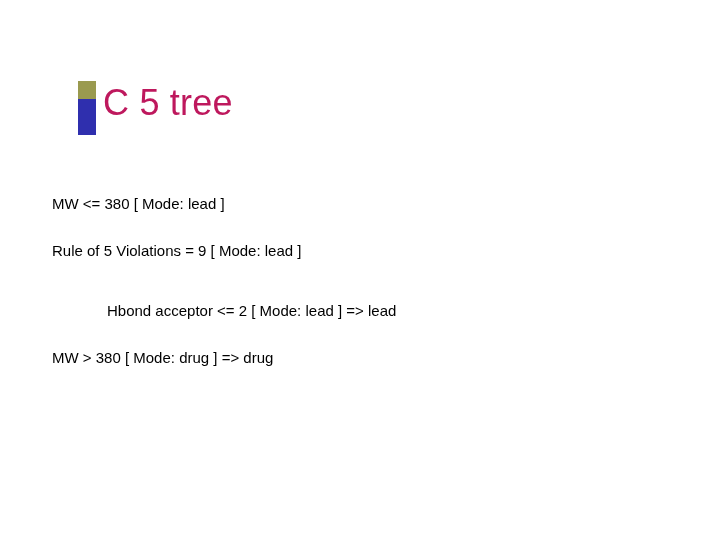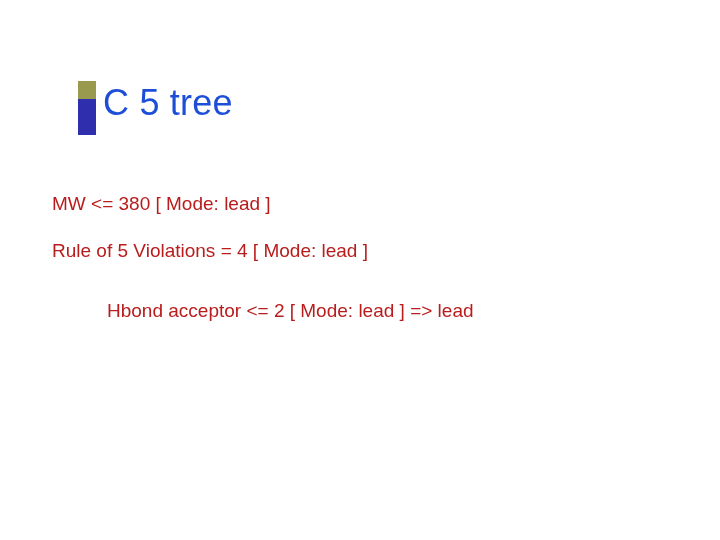--- a/index.html
+++ b/index.html
@@ -35,47 +35,48 @@
     height: 36px;
     background: #2f2fae;
   }
   .title {
     position: absolute;
     left: 103px;
     top: 82px;
     font-size: 36px;
     font-weight: 400;
     letter-spacing: 0.2px;
-    color: #1d4ed8;
+    color: #be185d;
   }
   .body {
     position: absolute;
     left: 52px;
     top: 190px;
     right: 50px;
   }
   .line {
     margin: 0 0 19px 0;
-    font-size: 19px;
+    font-size: 15px;
     line-height: 28px;
-    color: #b91c1c;
+    color: #000000;
   }
   .indent1 { padding-left: 55px; margin-top: 32px; }
 </style>
 </head>
 <body>
 
 <div class="slide">
 
   <div class="bullet-block">
     <div class="bullet-top"></div>
     <div class="bullet-bottom"></div>
   </div>
 
   <div class="title">C 5 tree</div>
 
   <div class="body">
     <p class="line">MW &lt;= 380 [ Mode: lead ]</p>
-    <p class="line">Rule of 5 Violations = 4 [ Mode: lead ]</p>
+    <p class="line">Rule of 5 Violations = 9 [ Mode: lead ]</p>
     <p class="line indent1">Hbond acceptor &lt;= 2 [ Mode: lead ] =&gt; lead</p>
+    <p class="line">MW &gt; 380 [ Mode: drug ] =&gt; drug</p>
   </div>
 
 </div>
 
 </body></html>

